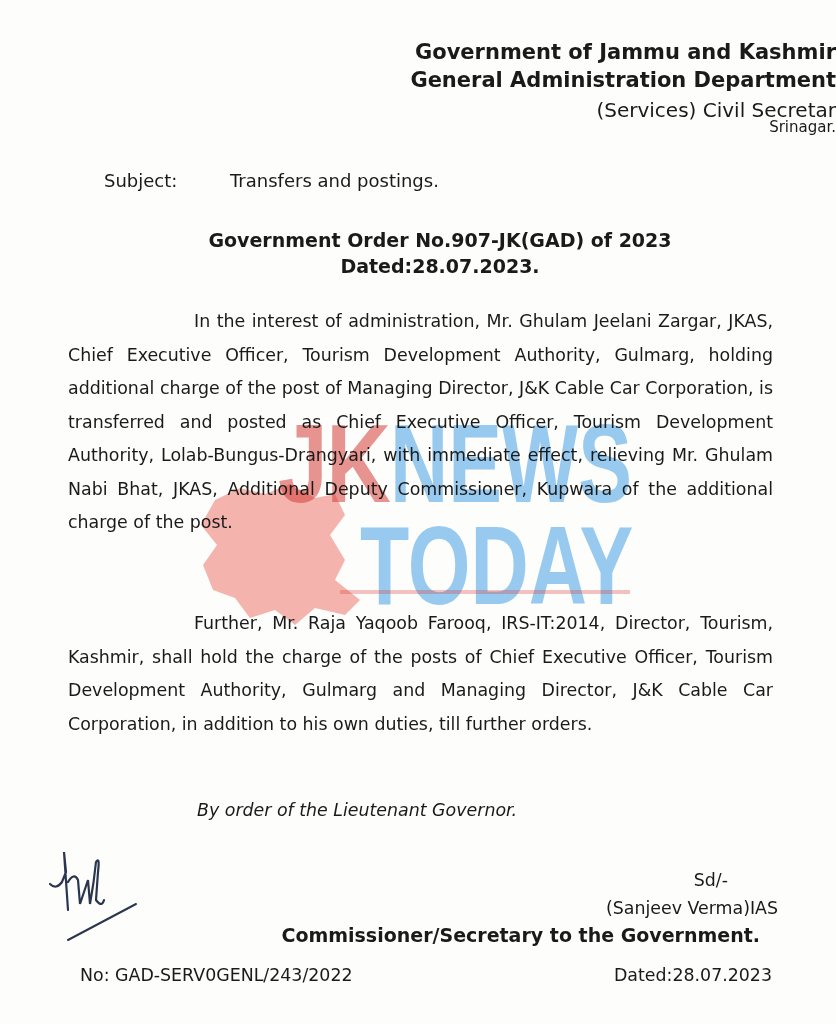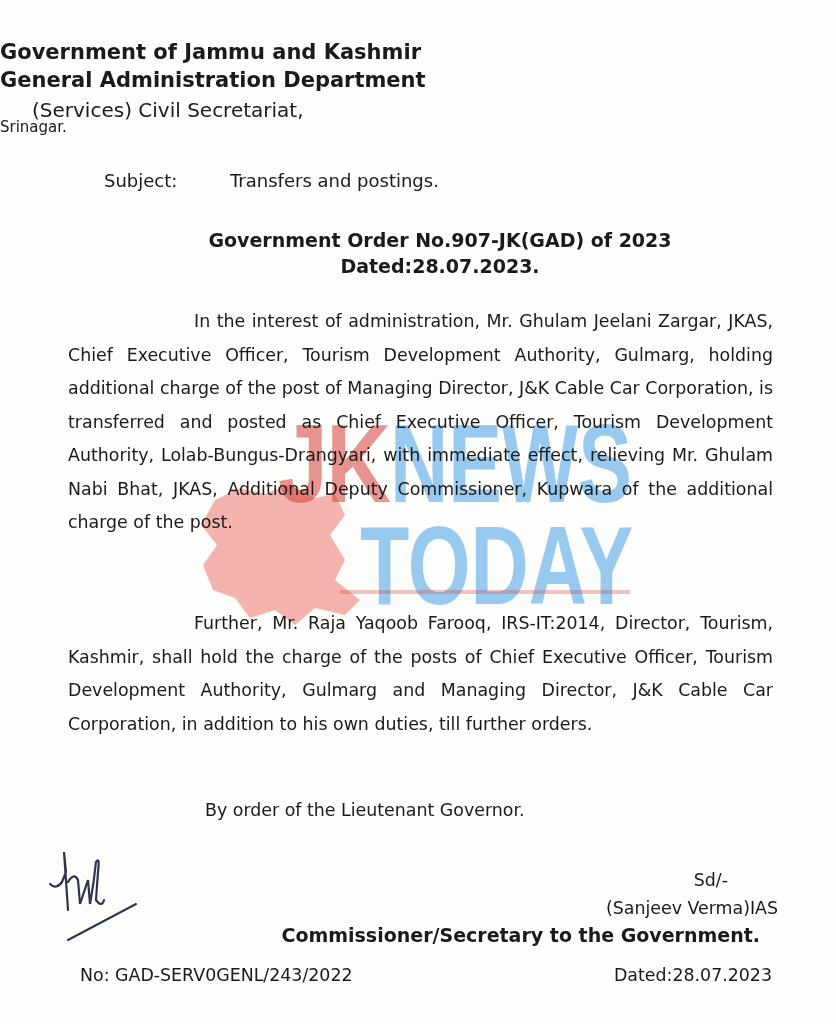--- a/index.html
+++ b/index.html
@@ -1,37 +1,37 @@
 <!DOCTYPE html>
 <html><head>
 <meta charset="utf-8">
 <style>
   html, body { margin:0; padding:0; background:#ffffff; }
   body { width:836px; height:1024px; position:relative; overflow:hidden;
          font-family:"DejaVu Sans", sans-serif; color:#1a1a1a; }
   .page { position:absolute; left:0; top:0; width:836px; height:1024px; background:#fdfdfb; }
 
-  .hdr { position:absolute; left:0; width:836px; text-align:left; }
+  .hdr { position:absolute; left:0; width:836px; text-align:right; }
   .hdr-title1 { top:40px; font-size:21px; font-weight:bold; }
   .hdr-title2 { top:68px; font-size:21px; font-weight:bold; }
   .hdr-sub1 { top:98px; font-size:20px;margin-left:32px; }
   .hdr-sub2 { top:118px; font-size:15px; }
 
   .subject { position:absolute; top:170px; left:80px; font-size:18px;margin-left:24px; }
   .subject .lbl { display:inline-block; width:126px; }
 
   .order1 { position:absolute; top:229px; left:0; width:880px; text-align:center; font-size:19px; font-weight:bold; }
   .order2 { position:absolute; top:255px; left:0; width:880px; text-align:center; font-size:19px; font-weight:bold; }
 
   .para { position:absolute; left:68px; width:705px; font-size:17.4px; line-height:33.5px; text-align:justify; text-align-last:left; }
   .para .indent { display:inline-block; width:126px; }
   .p1 { top:305px; }
   .p2 { top:607px; }
 
-  .byorder { position:absolute; top:800px; left:205px; font-size:17.4px; }
+  .byorder { position:absolute; top:800px; left:197px; font-size:17.4px;font-style:italic; }
 
   .sd { position:absolute; top:870px; right:108px; font-size:17.4px; }
   .signer { position:absolute; top:898px; right:58px; font-size:17.4px; }
   .desig { position:absolute; top:924px; right:76px; font-size:19px; font-weight:bold; }
   .refno { position:absolute; top:965px; left:80px; font-size:17.4px; }
   .refdate { position:absolute; top:965px; right:64px; font-size:17.4px; }
 
   .signature { position:absolute; left:38px; top:842px; width:120px; height:110px; }
 
   

